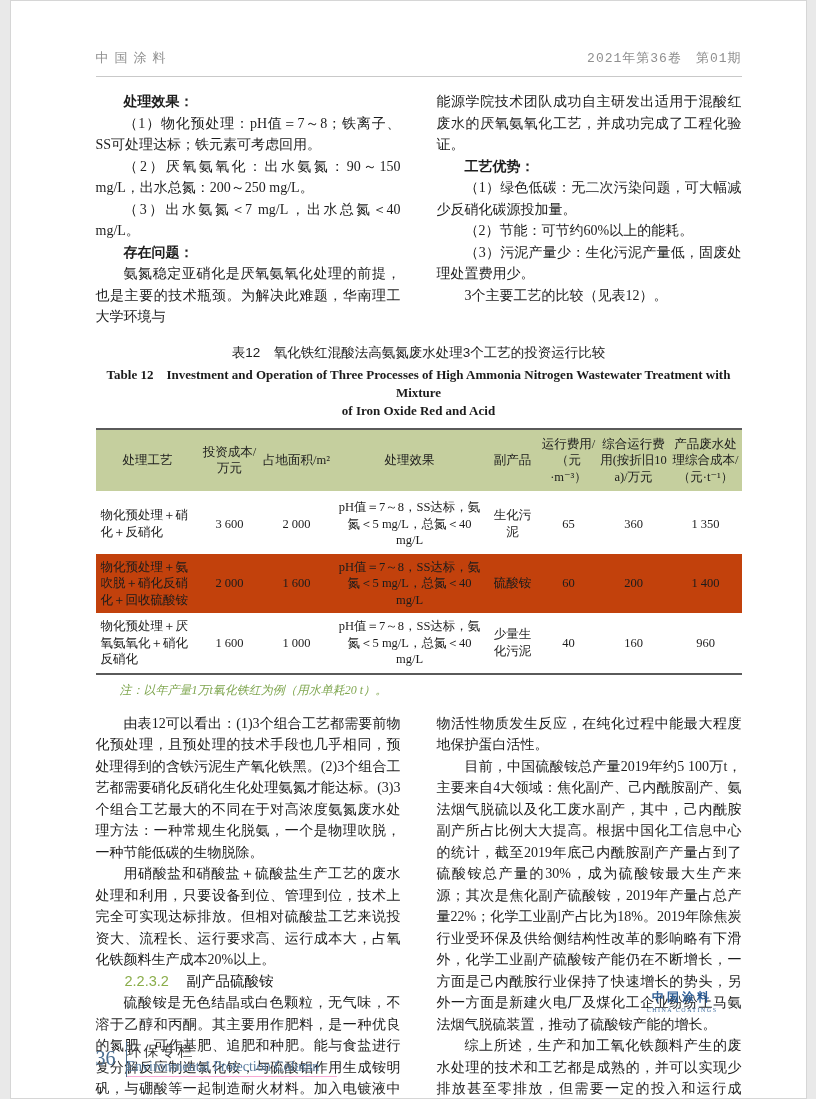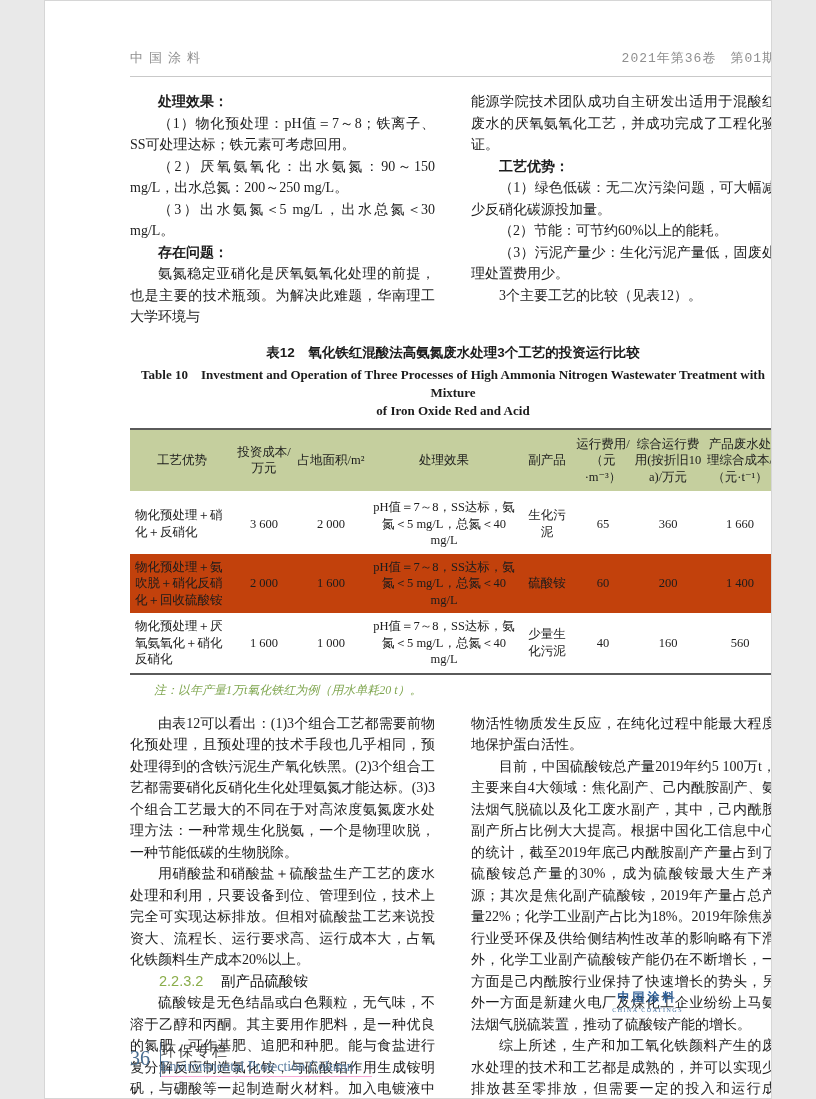--- a/index.html
+++ b/index.html
@@ -1,17 +1,17 @@
 <!DOCTYPE html>
 <html><head>
 <meta charset="utf-8">
 <style>
   html,body { margin:0; padding:0; background:#e9e9e9; }
   .page {
-    position:relative; width:728px; height:1099px; margin:0 auto;
+    position:relative; width:797px; height:1099px; margin:0 auto;
     background:#ffffff; border:1px solid #d6d6d6; box-sizing:border-box;
     font-family:"Liberation Serif","DejaVu Serif",serif; color:#1c1c1c;
     overflow:hidden;
   }
   .content { position:absolute; left:85px; top:48px; width:646px; }
 
   
   .runhead {
     display:flex; justify-content:space-between; align-items:flex-end;
     color:#8f8f8f; font-size:13px;
@@ -27,21 +27,21 @@
   .col p.noindent { text-indent:0; }
   .bhead {
     font-family:"Liberation Sans",sans-serif; font-weight:bold;
     text-indent:2em; margin:0; font-size:14px;
   }
 
   
   .tablewrap { margin-top:16px; margin-bottom:14px; }
   .tbl-title-cn {
     text-align:center; font-family:"Liberation Sans",sans-serif;
-    font-weight:bold; font-size:13.5px; margin-bottom:4px;
+    font-weight:normal; font-size:13.5px; margin-bottom:4px;
   }
   .tbl-title-en {
     text-align:center; font-weight:bold; font-size:13px; line-height:18px;
     margin-bottom:8px;
   }
   table.datatable {
     width:100%; border-collapse:collapse; font-size:12.5px;
     border-top:2px solid #5a5a5a; border-bottom:2px solid #5a5a5a;
     table-layout:fixed;
   }
@@ -108,93 +108,93 @@
     <div class="runhead">
       <span class="journal">中国涂料</span>
       <span class="issue">2021年第36卷　第01期</span>
     </div>
 
     <div class="cols">
       <div class="col">
         <p class="bhead">处理效果：</p>
         <p>（1）物化预处理：pH值＝7～8；铁离子、SS可处理达标；铁元素可考虑回用。</p>
         <p>（2）厌氧氨氧化：出水氨氮：90～150 mg/L，出水总氮：200～250 mg/L。</p>
-        <p>（3）出水氨氮＜5 mg/L，出水总氮＜30 mg/L。</p>
+        <p>（3）出水氨氮＜7 mg/L，出水总氮＜40 mg/L。</p>
         <p class="bhead">存在问题：</p>
         <p>氨氮稳定亚硝化是厌氧氨氧化处理的前提，也是主要的技术瓶颈。为解决此难题，华南理工大学环境与</p>
       </div>
       <div class="col">
         <p class="noindent">能源学院技术团队成功自主研发出适用于混酸红废水的厌氧氨氧化工艺，并成功完成了工程化验证。</p>
         <p class="bhead">工艺优势：</p>
         <p>（1）绿色低碳：无二次污染问题，可大幅减少反硝化碳源投加量。</p>
         <p>（2）节能：可节约60%以上的能耗。</p>
         <p>（3）污泥产量少：生化污泥产量低，固废处理处置费用少。</p>
         <p>3个主要工艺的比较（见表12）。</p>
       </div>
     </div>
 
     <div class="tablewrap">
       <div class="tbl-title-cn">表12　氧化铁红混酸法高氨氮废水处理3个工艺的投资运行比较</div>
       <div class="tbl-title-en">
-        <div>Table 10　Investment and Operation of Three Processes of High Ammonia Nitrogen Wastewater Treatment with Mixture</div>
+        <div>Table 12　Investment and Operation of Three Processes of High Ammonia Nitrogen Wastewater Treatment with Mixture</div>
         <div>of Iron Oxide Red and Acid</div>
       </div>
       <table class="datatable">
         <colgroup>
           <col style="width:104px">
             <col style="width:60px">
             <col style="width:74px">
           <col style="width:152px">
             <col style="width:54px">
             <col style="width:58px">
           <col style="width:72px">
             <col style="width:72px">
         </colgroup>
         <thead>
           <tr>
-            <th>工艺优势</th>
+            <th>处理工艺</th>
             <th>投资成本/万元</th>
             <th>占地面积/m²</th>
             <th>处理效果</th>
             <th>副产品</th>
             <th>运行费用/（元·m⁻³）</th>
             <th>综合运行费用(按折旧10 a)/万元</th>
             <th>产品废水处理综合成本/（元·t⁻¹）</th>
           </tr>
         </thead>
         <tbody>
           <tr>
             <td class="process">物化预处理＋硝化＋反硝化</td>
             <td>3 600</td>
             <td>2 000</td>
             <td>pH值＝7～8，SS达标，氨氮＜5 mg/L，总氮＜40 mg/L</td>
             <td>生化污泥</td>
             <td>65</td>
             <td>360</td>
-            <td>1 660</td>
+            <td>1 350</td>
           </tr>
           <tr class="altrow">
             <td class="process">物化预处理＋氨吹脱＋硝化反硝化＋回收硫酸铵</td>
             <td>2 000</td>
             <td>1 600</td>
             <td>pH值＝7～8，SS达标，氨氮＜5 mg/L，总氮＜40 mg/L</td>
             <td>硫酸铵</td>
             <td>60</td>
             <td>200</td>
             <td>1 400</td>
           </tr>
           <tr>
             <td class="process">物化预处理＋厌氧氨氧化＋硝化反硝化</td>
             <td>1 600</td>
             <td>1 000</td>
             <td>pH值＝7～8，SS达标，氨氮＜5 mg/L，总氮＜40 mg/L</td>
             <td>少量生化污泥</td>
             <td>40</td>
             <td>160</td>
-            <td>560</td>
+            <td>960</td>
           </tr>
         </tbody>
       </table>
       <div class="tbl-note">注：以年产量1万t氧化铁红为例（用水单耗20 t）。</div>
     </div>
 
     <div class="cols">
       <div class="col">
         <p>由表12可以看出：(1)3个组合工艺都需要前物化预处理，且预处理的技术手段也几乎相同，预处理得到的含铁污泥生产氧化铁黑。(2)3个组合工艺都需要硝化反硝化生化处理氨氮才能达标。(3)3个组合工艺最大的不同在于对高浓度氨氮废水处理方法：一种常规生化脱氨，一个是物理吹脱，一种节能低碳的生物脱除。</p>
         <p>用硝酸盐和硝酸盐＋硫酸盐生产工艺的废水处理和利用，只要设备到位、管理到位，技术上完全可实现达标排放。但相对硫酸盐工艺来说投资大、流程长、运行要求高、运行成本大，占氧化铁颜料生产成本20%以上。</p>

